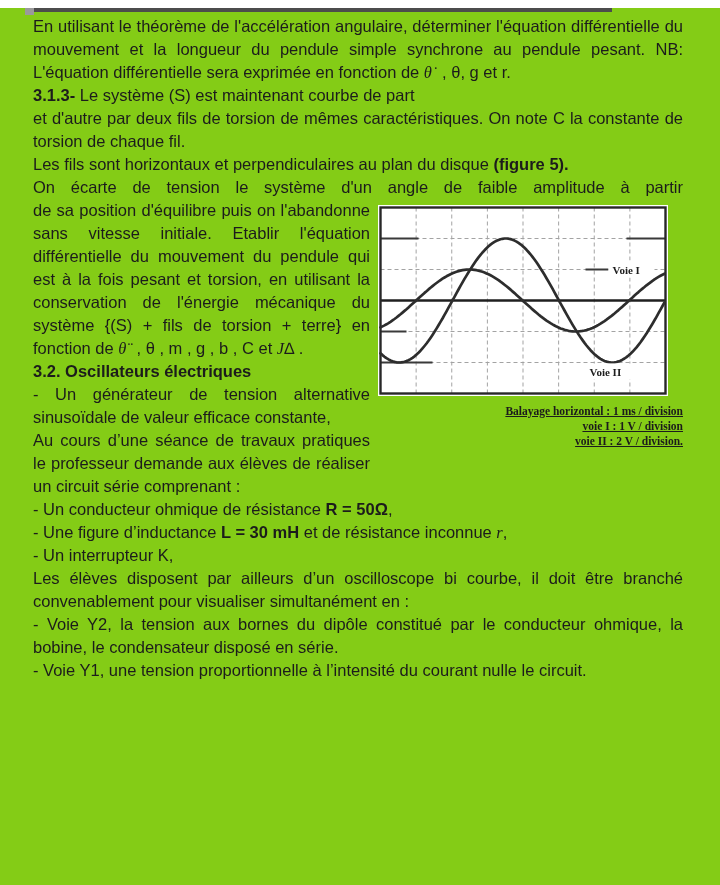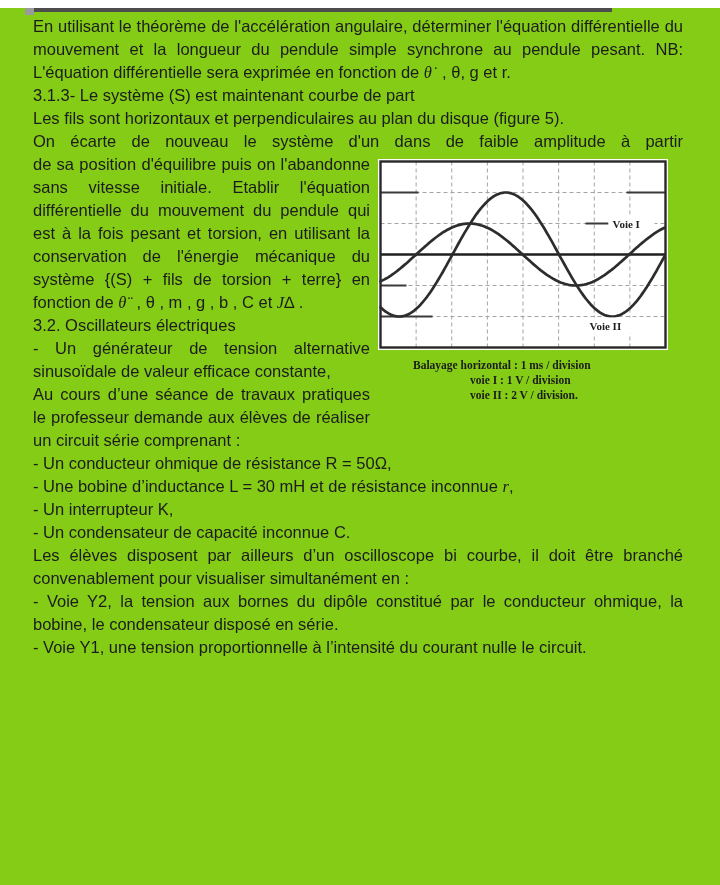--- a/index.html
+++ b/index.html
@@ -14,61 +14,63 @@
   }
   .top-stub{position:absolute;top:0;left:25px;width:9px;height:7px;background:#9a9a9a;}
   .top-strip{position:absolute;top:0;left:34px;width:578px;height:4px;background:#4c4c4c;}
   .content{
     position:absolute;top:7px;left:33px;right:37px;
     font-size:16.5px;line-height:23px;
     text-align:justify;
   }
   .content p{margin:0;padding:0;}
   .jall{text-align-last:justify;}
-  .b{font-weight:normal;}
+  .b{font-weight:bold;}
   .i{font-family:"Liberation Serif",serif;font-style:italic;}
   .figure-float{
     float:right;
     width:305px;
     margin:6px 0 26px 8px;
+    text-decoration:underline;
   }
   .scope{display:block;background:#ffffff;}
   .scope .grid{stroke:#a3a3a3;stroke-width:1;stroke-dasharray:4 3;}
   .scope .tick{stroke:#3a3a3a;stroke-width:2;}
   .scope .axis{stroke:#1f1f1f;stroke-width:2.6;}
   .scope .frame{fill:none;stroke:#282828;stroke-width:2.4;}
   .scope .curve{fill:none;stroke:#2d2d2d;stroke-width:2.7;stroke-linecap:round;stroke-linejoin:round;}
   .scope .scope-label{font-family:"Liberation Serif",serif;font-weight:bold;font-size:11px;fill:#1f1f1f;}
   .caption{
     margin:8px 0 0 35px;
     font-family:"Liberation Serif",serif;
     font-weight:bold;
     font-size:11.5px;line-height:15px;
     color:#1b1b1b;
-    text-align:left;
+    text-align:right;
   }
   .caption .ind{margin-left:57px;}
 </style>
 </head>
 <body>
 
 <div class="page">
   <div class="top-stub"></div>
   <div class="top-strip"></div>
 
   <div class="content">
 
     <p><span>En utilisant le théorème de l'accélération angulaire, déterminer l'équation différentielle du mouvement et la longueur du pendule simple synchrone au pendule pesant. NB: L'équation différentielle sera exprimée en fonction de </span><span class="i">θ˙</span><span> , θ, g et r.</span></p>
 
     <p><span class="b">3.1.3-</span><span> Le système (S) est maintenant courbe de part</span></p>
 
+    <p><span>et d'autre par deux fils de torsion de mêmes caractéristiques. On note C la constante de torsion de chaque fil.</span></p>
 
     <p><span>Les fils sont horizontaux et perpendiculaires au plan du disque </span><span class="b">(figure 5).</span></p>
 
-    <p class="jall"><span>On écarte de nouveau le système d'un dans de faible amplitude à partir</span></p>
+    <p class="jall"><span>On écarte de tension le système d'un angle de faible amplitude à partir</span></p>
 
     <div class="figure-float">
       <svg id="scope-svg" class="scope" width="290" height="191" viewBox="0 0 290 191">
           <line x1="38.125" y1="2.5" x2="38.125" y2="188.5" class="grid"></line>
           <line x1="73.75" y1="2.5" x2="73.75" y2="188.5" class="grid"></line>
           <line x1="109.375" y1="2.5" x2="109.375" y2="188.5" class="grid"></line>
           <line x1="145" y1="2.5" x2="145" y2="188.5" class="grid"></line>
           <line x1="180.625" y1="2.5" x2="180.625" y2="188.5" class="grid"></line>
           <line x1="216.25" y1="2.5" x2="216.25" y2="188.5" class="grid"></line>
           <line x1="251.875" y1="2.5" x2="251.875" y2="188.5" class="grid"></line>
@@ -101,25 +103,24 @@
 
 
     <p class="b">3.2. Oscillateurs électriques</p>
 
     <p><span>- Un générateur de tension alternative sinusoïdale de valeur efficace constante,</span></p>
 
     <p><span>Au cours d’une séance de travaux pratiques le professeur demande aux élèves de réaliser un circuit série comprenant :</span></p>
 
     <p><span>- Un conducteur ohmique de résistance </span><span class="b">R = 50Ω</span><span>,</span></p>
 
-    <p><span>- Une bobine d’inductance </span><span class="b">L = 30 mH</span><span> et de résistance inconnue </span><span class="i">r</span><span>,</span></p>
+    <p><span>- Une figure d’inductance </span><span class="b">L = 30 mH</span><span> et de résistance inconnue </span><span class="i">r</span><span>,</span></p>
 
     <p><span>- Un interrupteur K,</span></p>
 
-    <p><span>- Un condensateur de capacité inconnue </span><span class="b">C.</span></p>
 
     <p><span>Les élèves disposent par ailleurs d’un oscilloscope bi courbe, il doit être branché convenablement pour visualiser simultanément en :</span></p>
 
     <p><span>- Voie Y2, la tension aux bornes du dipôle constitué par le conducteur ohmique, la bobine, le condensateur disposé en série.</span></p>
 
     <p><span>- Voie Y1, une tension proportionnelle à l’intensité du courant nulle le circuit.</span></p>
 
   </div>
 </div>
 

